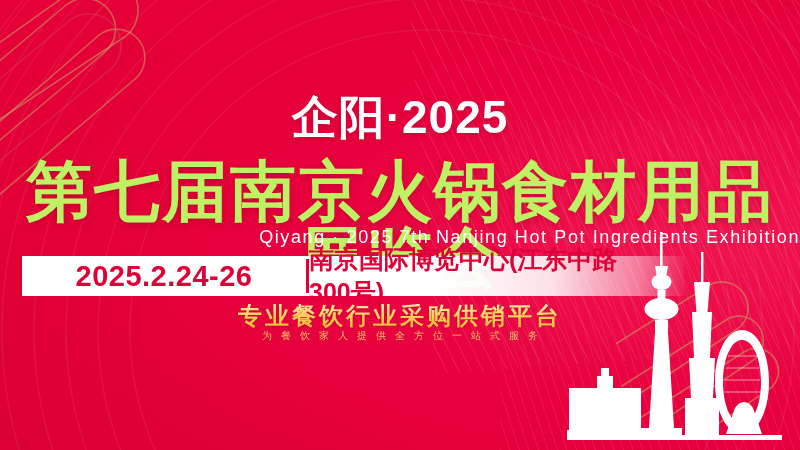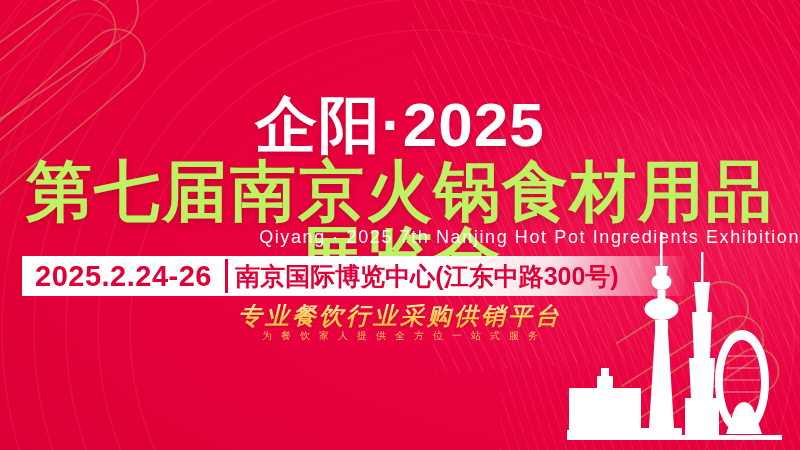--- a/index.html
+++ b/index.html
@@ -71,21 +71,21 @@
   }
   .skyline svg{display:block;width:100%;height:100%;}
 
   
   .content{position:absolute;inset:0;}
 
   .title-main{
     position:absolute;left:0;right:0;top:94px;
     text-align:center;
     color:#ffffff;
-    font-size:62px;line-height:1;
+    font-size:46px;line-height:1;
     font-weight:bold;
     letter-spacing:1px;
     text-shadow:0 2px 5px rgba(120,0,25,.30);
   }
   .title-sub{
     position:absolute;left:0;right:0;top:158px;
     text-align:center;
     color:#bef264;
     font-size:66px;line-height:1;
     font-weight:bold;
@@ -107,21 +107,21 @@
     width:662px;height:40px;
     display:flex;align-items:stretch;
     background:linear-gradient(90deg,
       rgba(255,255,255,1) 0%,
       rgba(255,255,255,1) 62%,
       rgba(255,255,255,.88) 80%,
       rgba(255,255,255,.45) 93%,
       rgba(255,255,255,.06) 100%);
   }
   .infobar .date{
-    width:203px;
+    width:284px;
     display:flex;align-items:center;justify-content:center;
     color:#e00038;
     font-size:29px;font-weight:bold;
     letter-spacing:.5px;
   }
   .infobar .divider{
     width:3px;margin:3px 0;
     background:#e00038;
   }
   .infobar .venue{
@@ -138,21 +138,20 @@
     text-align:center;
     font-size:24px;line-height:1;
     font-weight:bold;
     letter-spacing:3px;
     color:#fbd96e;
     background:linear-gradient(180deg,#fde9a4 0%,#f9cf52 55%,#eeb63a 100%);
     -webkit-background-clip:text;
     background-clip:text;
     -webkit-text-fill-color:transparent;
     filter:drop-shadow(0 1px 1px rgba(140,10,30,.35));
-    font-style:italic;
   }
   .slogan-sm{
     position:absolute;left:0;right:0;top:331px;
     text-align:center;
     font-size:10px;line-height:1;
     font-weight:normal;
     letter-spacing:9px;
     text-indent:9px;
     color:#f5cc63;
     opacity:.95;

